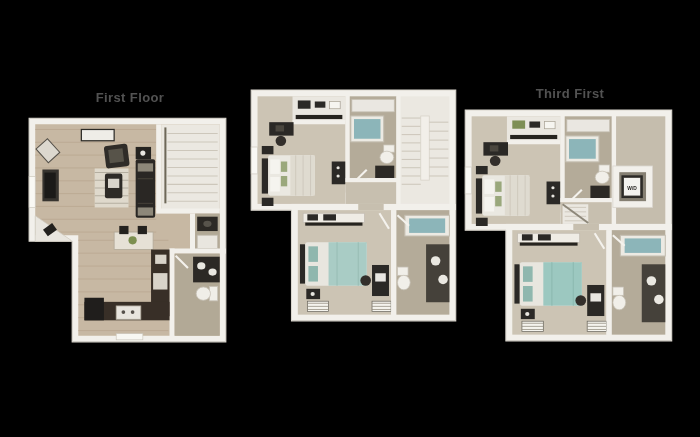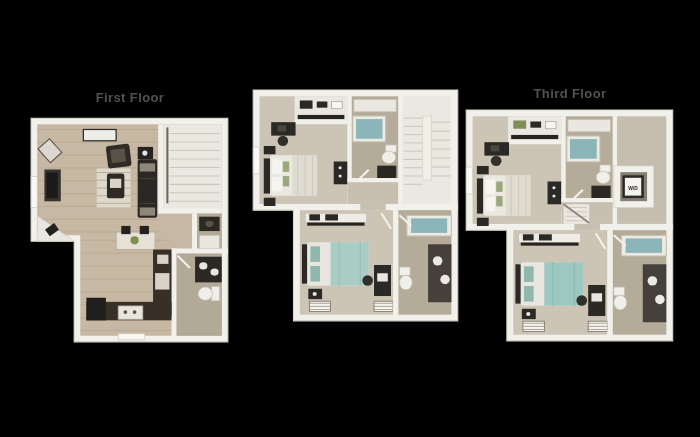--- a/index.html
+++ b/index.html
@@ -1,18 +1,18 @@
 <!DOCTYPE html>
 <html><head>
 <meta charset="utf-8">
 <style>
   html,body{margin:0;padding:0;background:#000;}
   .stage{position:relative;width:700px;height:437px;background:#000;overflow:hidden;
          font-family:"Liberation Sans",sans-serif;}
-  .floor{position:absolute;display:flex;flex-direction:column;align-items:center;}
+  .floor{position:absolute;display:flex;flex-direction:column;}
   .floor h2{margin:0 0 5px 0;font-size:13px;font-weight:600;letter-spacing:.4px;
             color:#525252;line-height:16px;text-align:center;}
   .floor svg{display:block;}
 </style>
 </head>
 <body>
 
 <div class="stage">
 
   <section class="floor" style="left:26px;top:90px;width:208px;">
@@ -222,21 +222,21 @@
         <line x1="141" y1="124" x2="152" y2="134" stroke="#f4f2ed" stroke-width="2"></line>
         <rect x="168" y="152" width="22" height="56" fill="#45413a"></rect>
         <circle cx="177" cy="168" r="4.5" fill="#eae8e1"></circle>
         <circle cx="184" cy="186" r="4.5" fill="#eae8e1"></circle>
         <rect x="141" y="174" width="10" height="8" fill="#f1efe9" stroke="#c7c1b6" stroke-width="0.7"></rect>
         <ellipse cx="147" cy="189" rx="6" ry="7" fill="#f1efe9" stroke="#c7c1b6" stroke-width="0.7"></ellipse>
       </svg>
   </section>
 
   <section class="floor" style="left:462px;top:86px;width:216px;">
-    <h2>Third Floor</h2>
+    <h2>Third First</h2>
     <svg viewBox="0 0 200 230" width="214" height="238" preserveAspectRatio="none">
         <polygon points="3,3 196,3 196,226 41,226 41,119 3,119" fill="#f2f0eb" stroke="#dad6ce" stroke-width="1"></polygon>
         <rect x="9" y="9" width="83" height="104" fill="#ccc4b4"></rect>
         <rect x="42" y="9" width="50" height="24" fill="#eae7e0"></rect>
         <rect x="47" y="13" width="12" height="8" fill="#7e8f55"></rect>
         <rect x="63" y="14" width="10" height="6" fill="#2b2926"></rect>
         <rect x="77" y="14" width="10" height="7" fill="#f6f5f0" stroke="#aaa396" stroke-width="0.7"></rect>
         <rect x="45" y="27" width="44" height="4" fill="#26241f"></rect>
         <rect x="42" y="32" width="50" height="4" fill="#f2f0eb"></rect>
         <rect x="20" y="34" width="23" height="13" fill="#2b2926"></rect>

